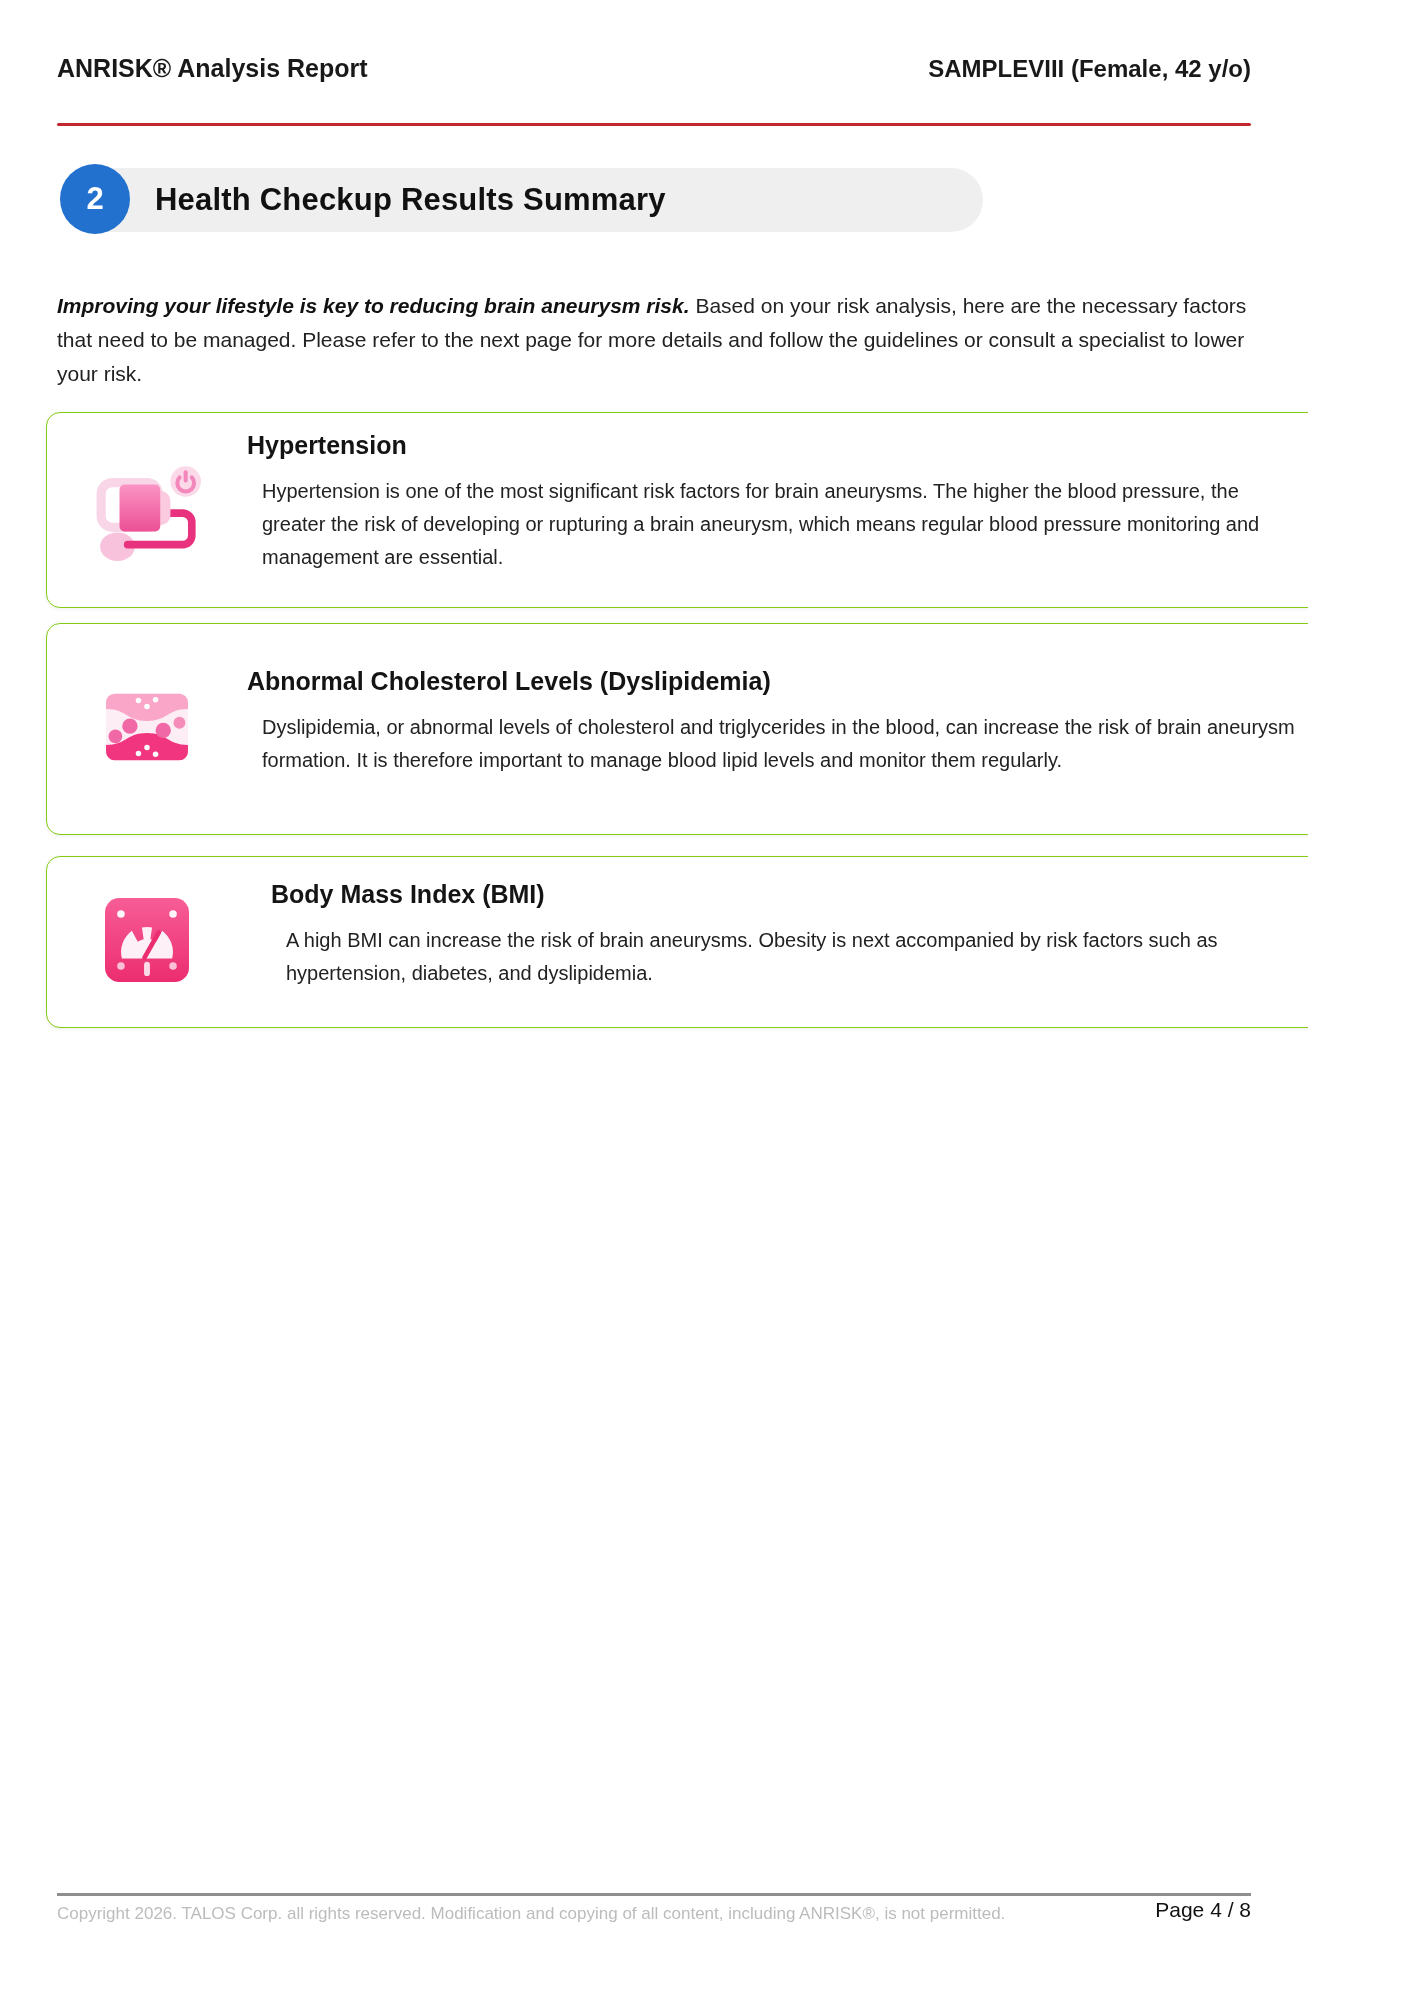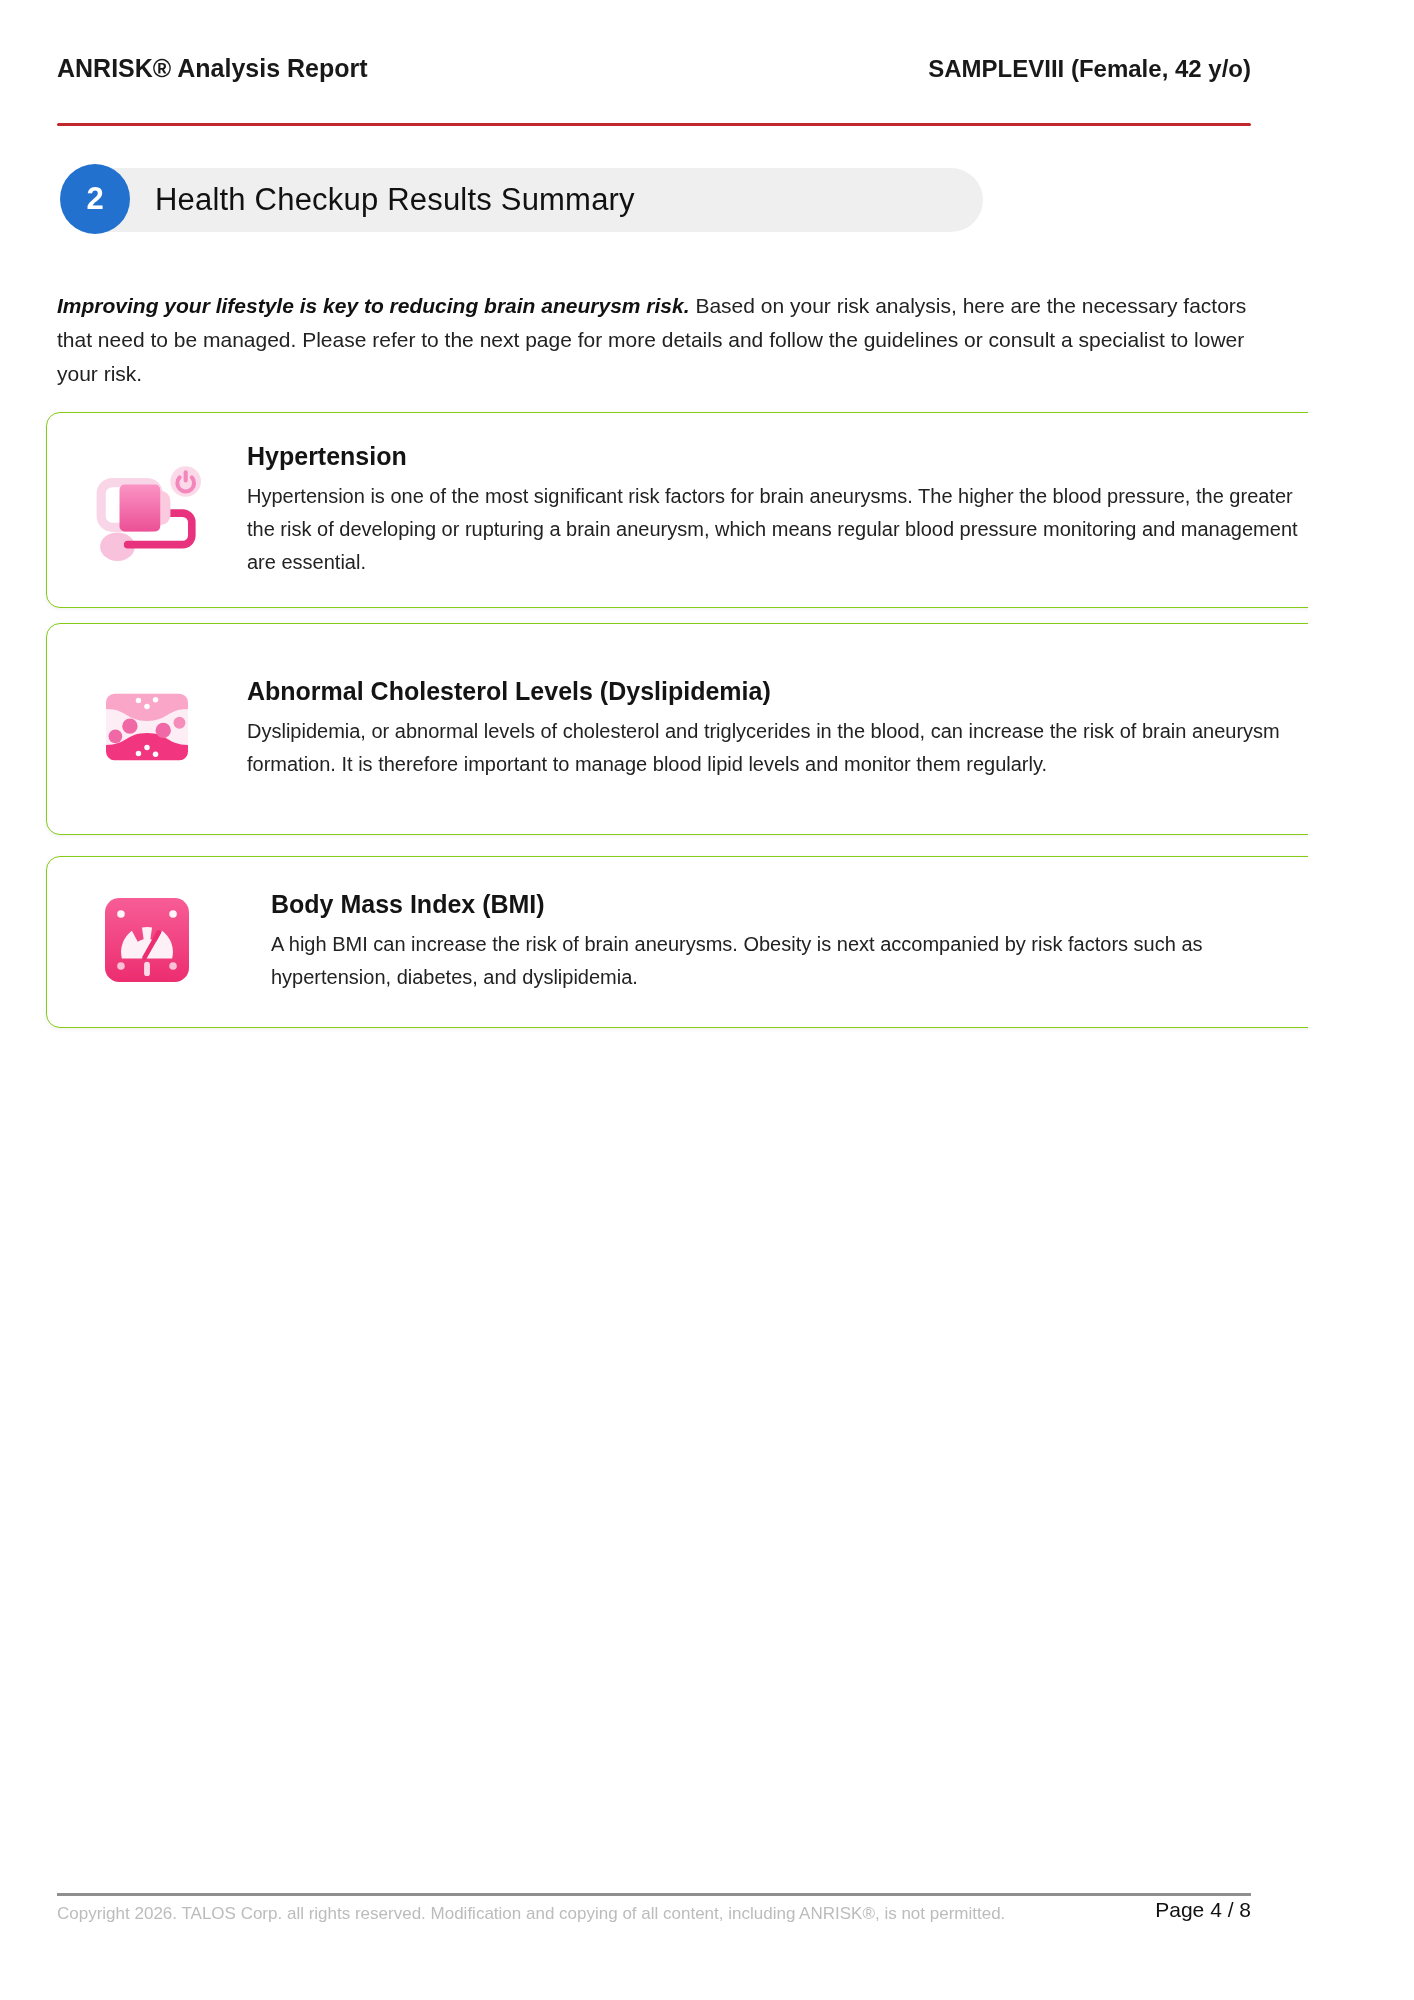--- a/index.html
+++ b/index.html
@@ -21,42 +21,42 @@
     position:absolute;left:62px;top:168px;width:921px;height:64px;
     background:#efefef;border-radius:32px;
   }
   .sec-badge{
     position:absolute;left:60px;top:164px;width:70px;height:70px;border-radius:50%;
     background:#2271cf;color:#ffffff;font-size:31px;font-weight:700;
     display:flex;align-items:center;justify-content:center;
   }
   .sec-title{
     position:absolute;left:155px;top:168px;height:64px;display:flex;align-items:center;
-    font-size:31px;font-weight:400;color:#111111;letter-spacing:.2px;
+    font-size:31px;font-weight:700;color:#111111;letter-spacing:.2px;
   }
   
   .intro{
     position:absolute;left:57px;top:268px;width:1190px;
     font-size:21px;line-height:34px;color:#222222;
   }
   .intro b{color:#111111;font-style:italic;}
   
   .card{
     position:absolute;left:46px;width:1322px;
     background:#ffffff;border:1px solid #84cc16;border-radius:14px;
     box-shadow:0 1px 4px rgba(0,0,0,.07);
     display:flex;align-items:center;box-sizing:border-box;
   }
   .card-1{top:412px;height:196px;}
   .card-2{top:623px;height:212px;}
   .card-3{top:856px;height:172px;gap:24px;}
   .card-icon-col{flex:0 0 200px;display:flex;align-items:center;justify-content:center;}
   .card-body-col{flex:1;padding:0 48px 0 0;}
   .card-title{font-size:25px;font-weight:700;color:#141414;margin:0 0 9px 0;}
-  .card-text{font-size:20px;line-height:33px;color:#222222;margin:0;max-width:1070px;}
+  .card-text{font-size:20px;line-height:33px;color:#222222;margin:15px;max-width:1070px;}
   
   .ftr-rule{position:absolute;left:57px;right:57px;top:1893px;height:3px;background:#8f8f8f;}
   .ftr-copy{position:absolute;left:57px;top:1904px;font-size:17px;color:#bcbcbc;text-align:center;}
   .ftr-page{position:absolute;right:57px;top:1898px;font-size:21px;color:#111111;}
 </style>
 </head>
 <body>
 
 <div class="page">
 

